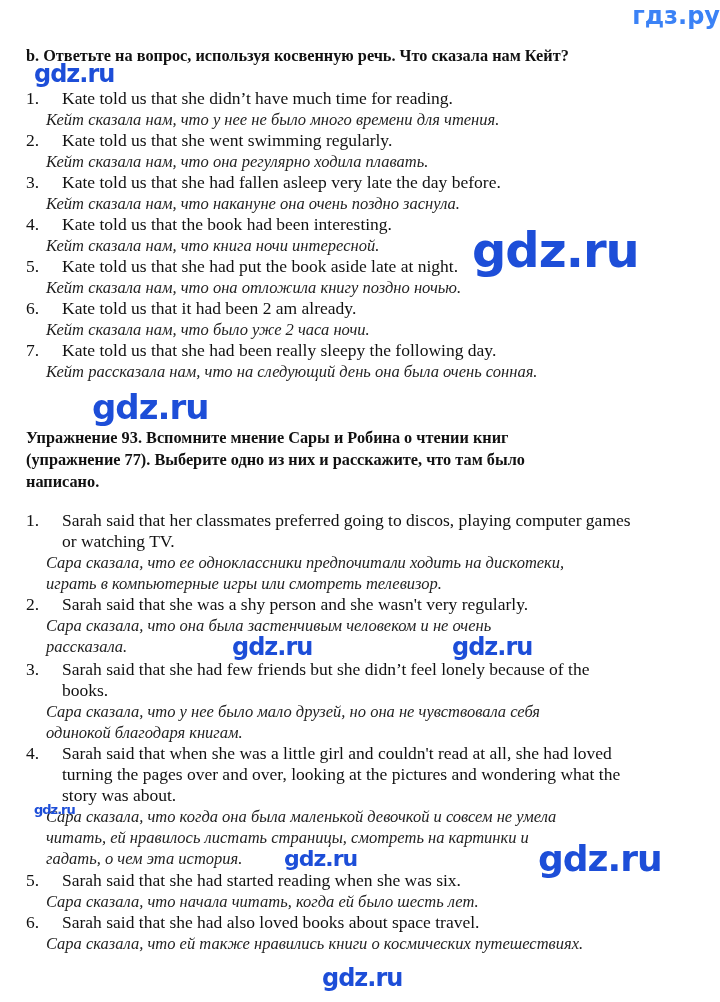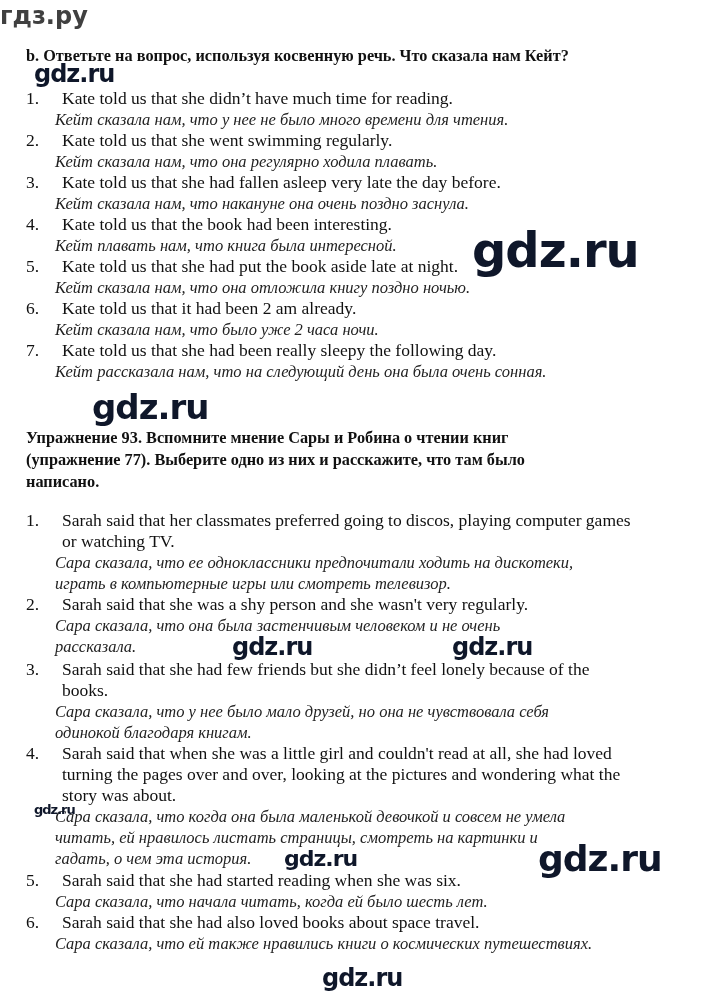--- a/index.html
+++ b/index.html
@@ -1,34 +1,34 @@
 <!DOCTYPE html>
 <html><head>
 <meta charset="utf-8">
 <style>
   html, body { margin: 0; padding: 0; background: #ffffff; }
   body {
     width: 720px; height: 1002px; position: relative; overflow: hidden;
     font-family: "Liberation Serif", serif; color: #111;
   }
   .site-title {
-    position: absolute; top: 2px; left: 0; width: 720px; text-align: left;
-    font-family: "DejaVu Sans", sans-serif; font-size: 24px; font-weight: bold; color: #404040;
+    position: absolute; top: 2px; left: 0; width: 720px; text-align: right;
+    font-family: "DejaVu Sans", sans-serif; font-size: 24px; font-weight: bold; color: #3b82f6;
   }
   .heading {
     position: absolute; left: 26px; font-family: "Liberation Serif", serif;
     font-weight: bold; font-size: 17.5px; line-height: 22px; color: #111;
     transform: scaleX(0.93); transform-origin: left top;
   }
   .item { position: absolute; left: 26px; width: 670px; }
   .num { position: absolute; left: 0; top: 0; font-size: 17.5px; line-height: 21px; }
   .en { margin-left: 36px; font-size: 17.5px; line-height: 21px; }
-  .ru { margin-left: 29px; font-style: italic; font-size: 16.5px; line-height: 21px; color: #222; }
+  .ru { margin-left: 20px; font-style: italic; font-size: 16.5px; line-height: 21px; color: #222; }
   .wm {
-    position: absolute; font-family: "DejaVu Sans", sans-serif; font-weight: bold; color: #0f172a;
+    position: absolute; font-family: "DejaVu Sans", sans-serif; font-weight: bold; color: #1d4ed8;
     letter-spacing: -1px;
   }
 </style>
 </head>
 <body>
 
 <div class="site-title">гдз.ру</div>
 
 <div class="heading" style="top:44px;">b. Ответьте на вопрос, используя косвенную речь. Что сказала нам Кейт?</div>
 
@@ -43,21 +43,21 @@
   <div class="ru">Кейт сказала нам, что она регулярно ходила плавать.</div>
 </div>
 <div class="item" style="top:172px;">
   <span class="num">3.</span>
   <div class="en">Kate told us that she had fallen asleep very late the day before.</div>
   <div class="ru">Кейт сказала нам, что накануне она очень поздно заснула.</div>
 </div>
 <div class="item" style="top:214px;">
   <span class="num">4.</span>
   <div class="en">Kate told us that the book had been interesting.</div>
-  <div class="ru">Кейт плавать нам, что книга была интересной.</div>
+  <div class="ru">Кейт сказала нам, что книга ночи интересной.</div>
 </div>
 <div class="item" style="top:256px;">
   <span class="num">5.</span>
   <div class="en">Kate told us that she had put the book aside late at night.</div>
   <div class="ru">Кейт сказала нам, что она отложила книгу поздно ночью.</div>
 </div>
 <div class="item" style="top:298px;">
   <span class="num">6.</span>
   <div class="en">Kate told us that it had been 2 am already.</div>
   <div class="ru">Кейт сказала нам, что было уже 2 часа ночи.</div>

